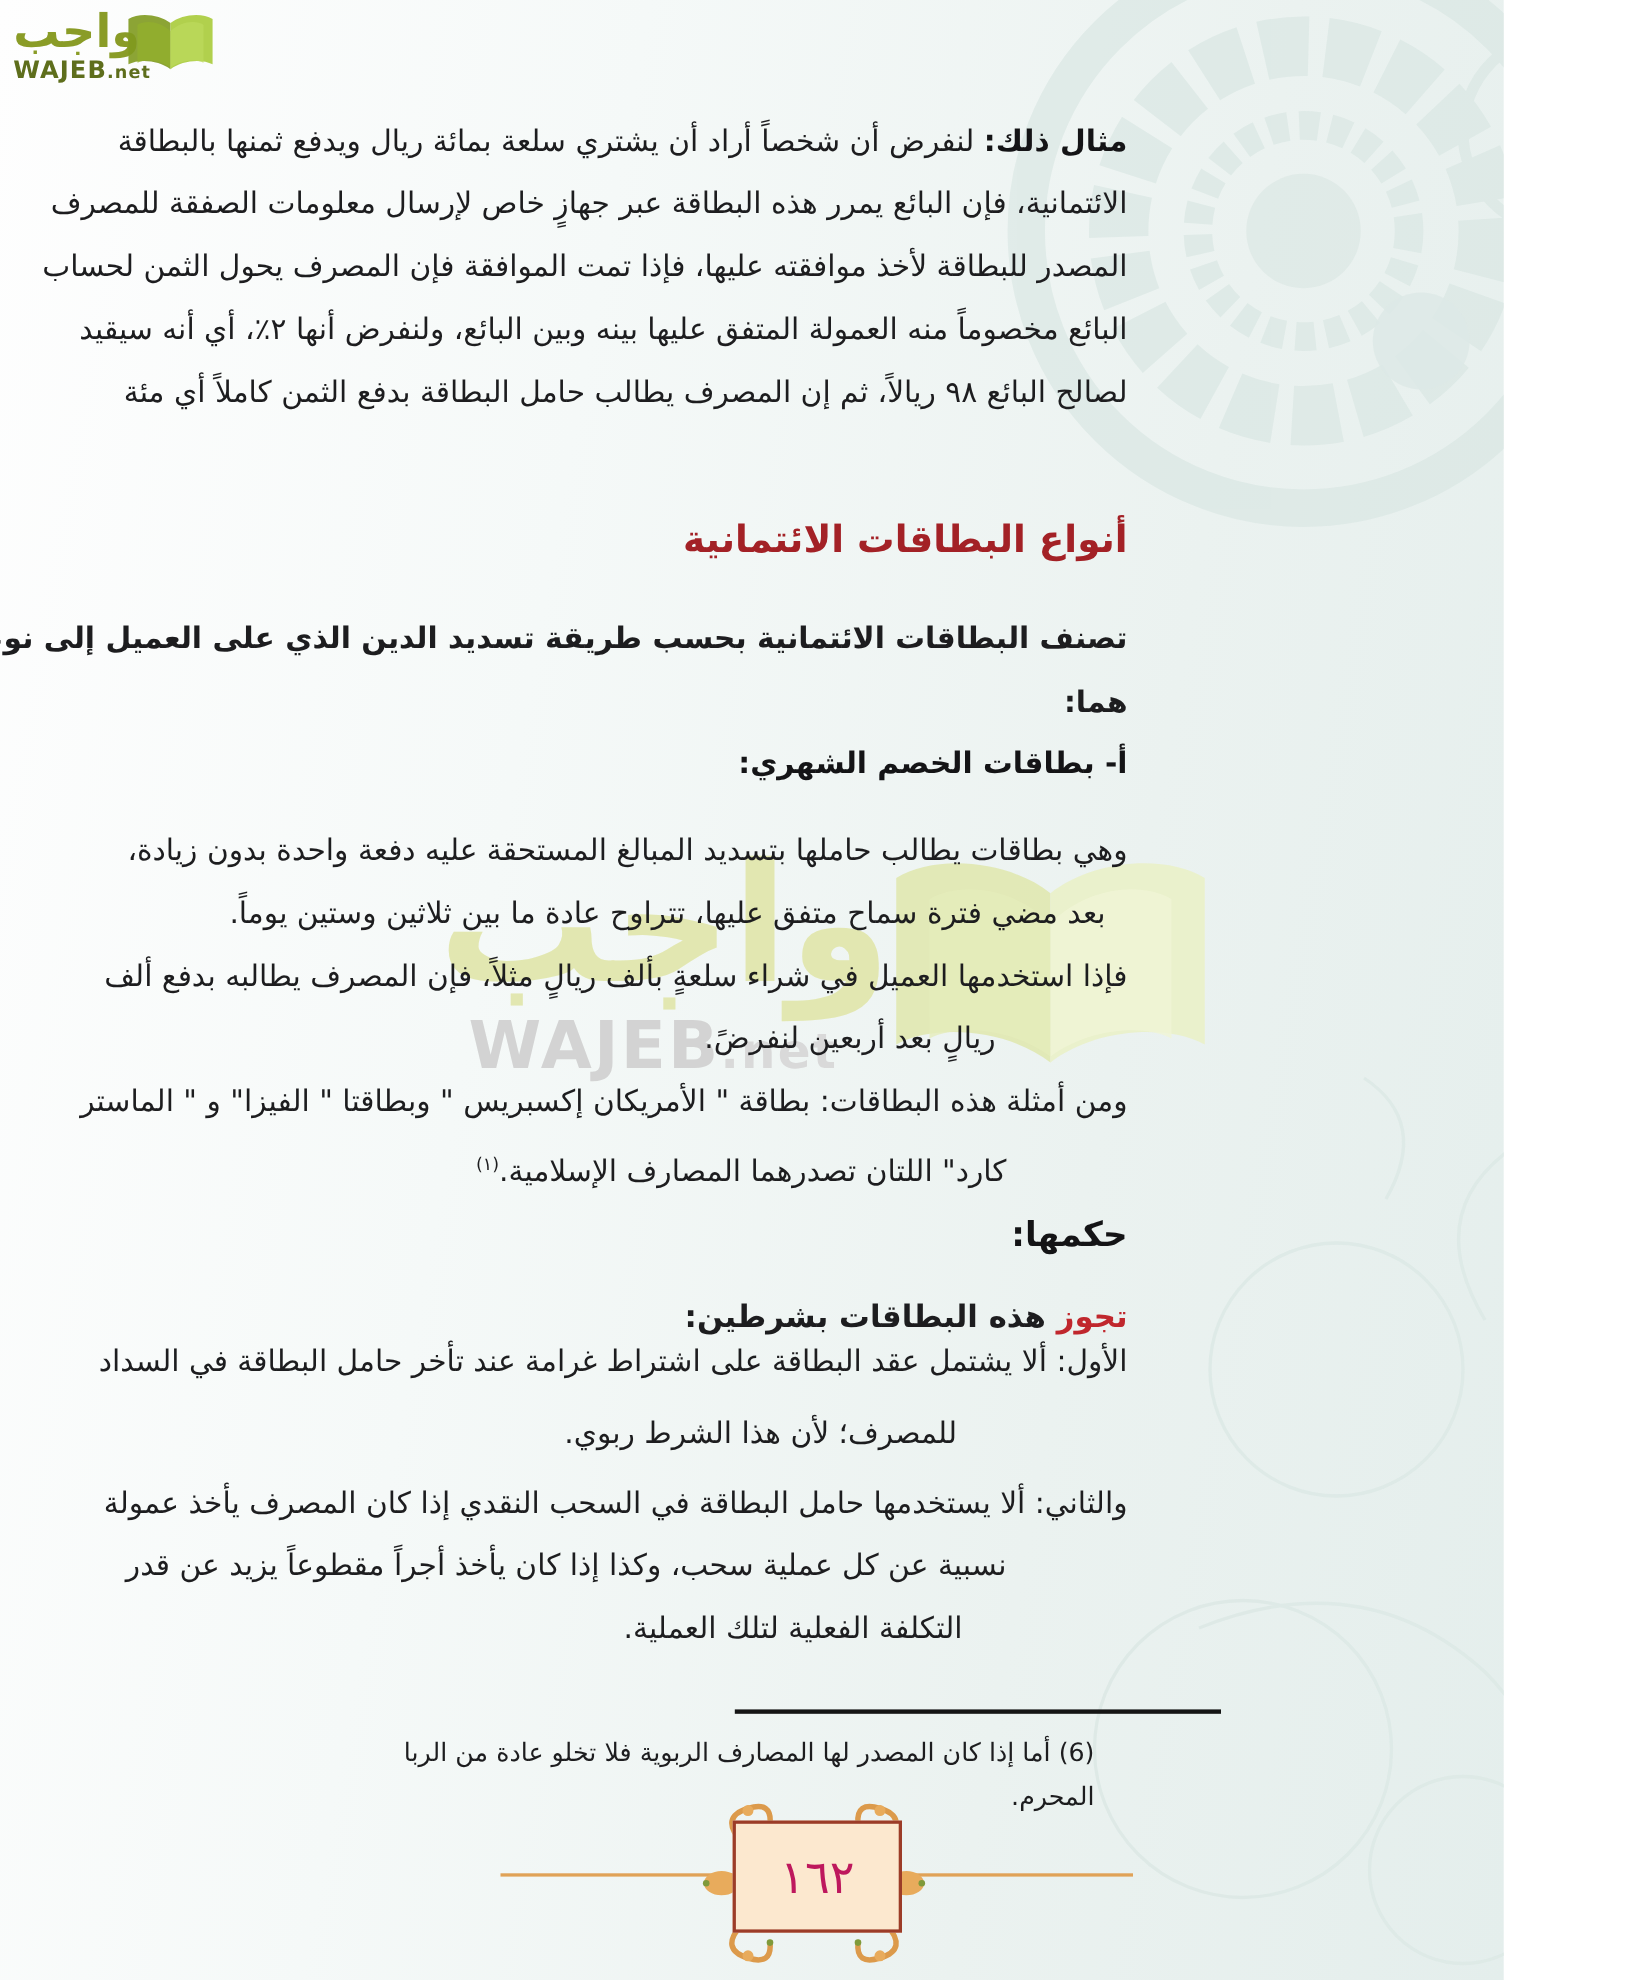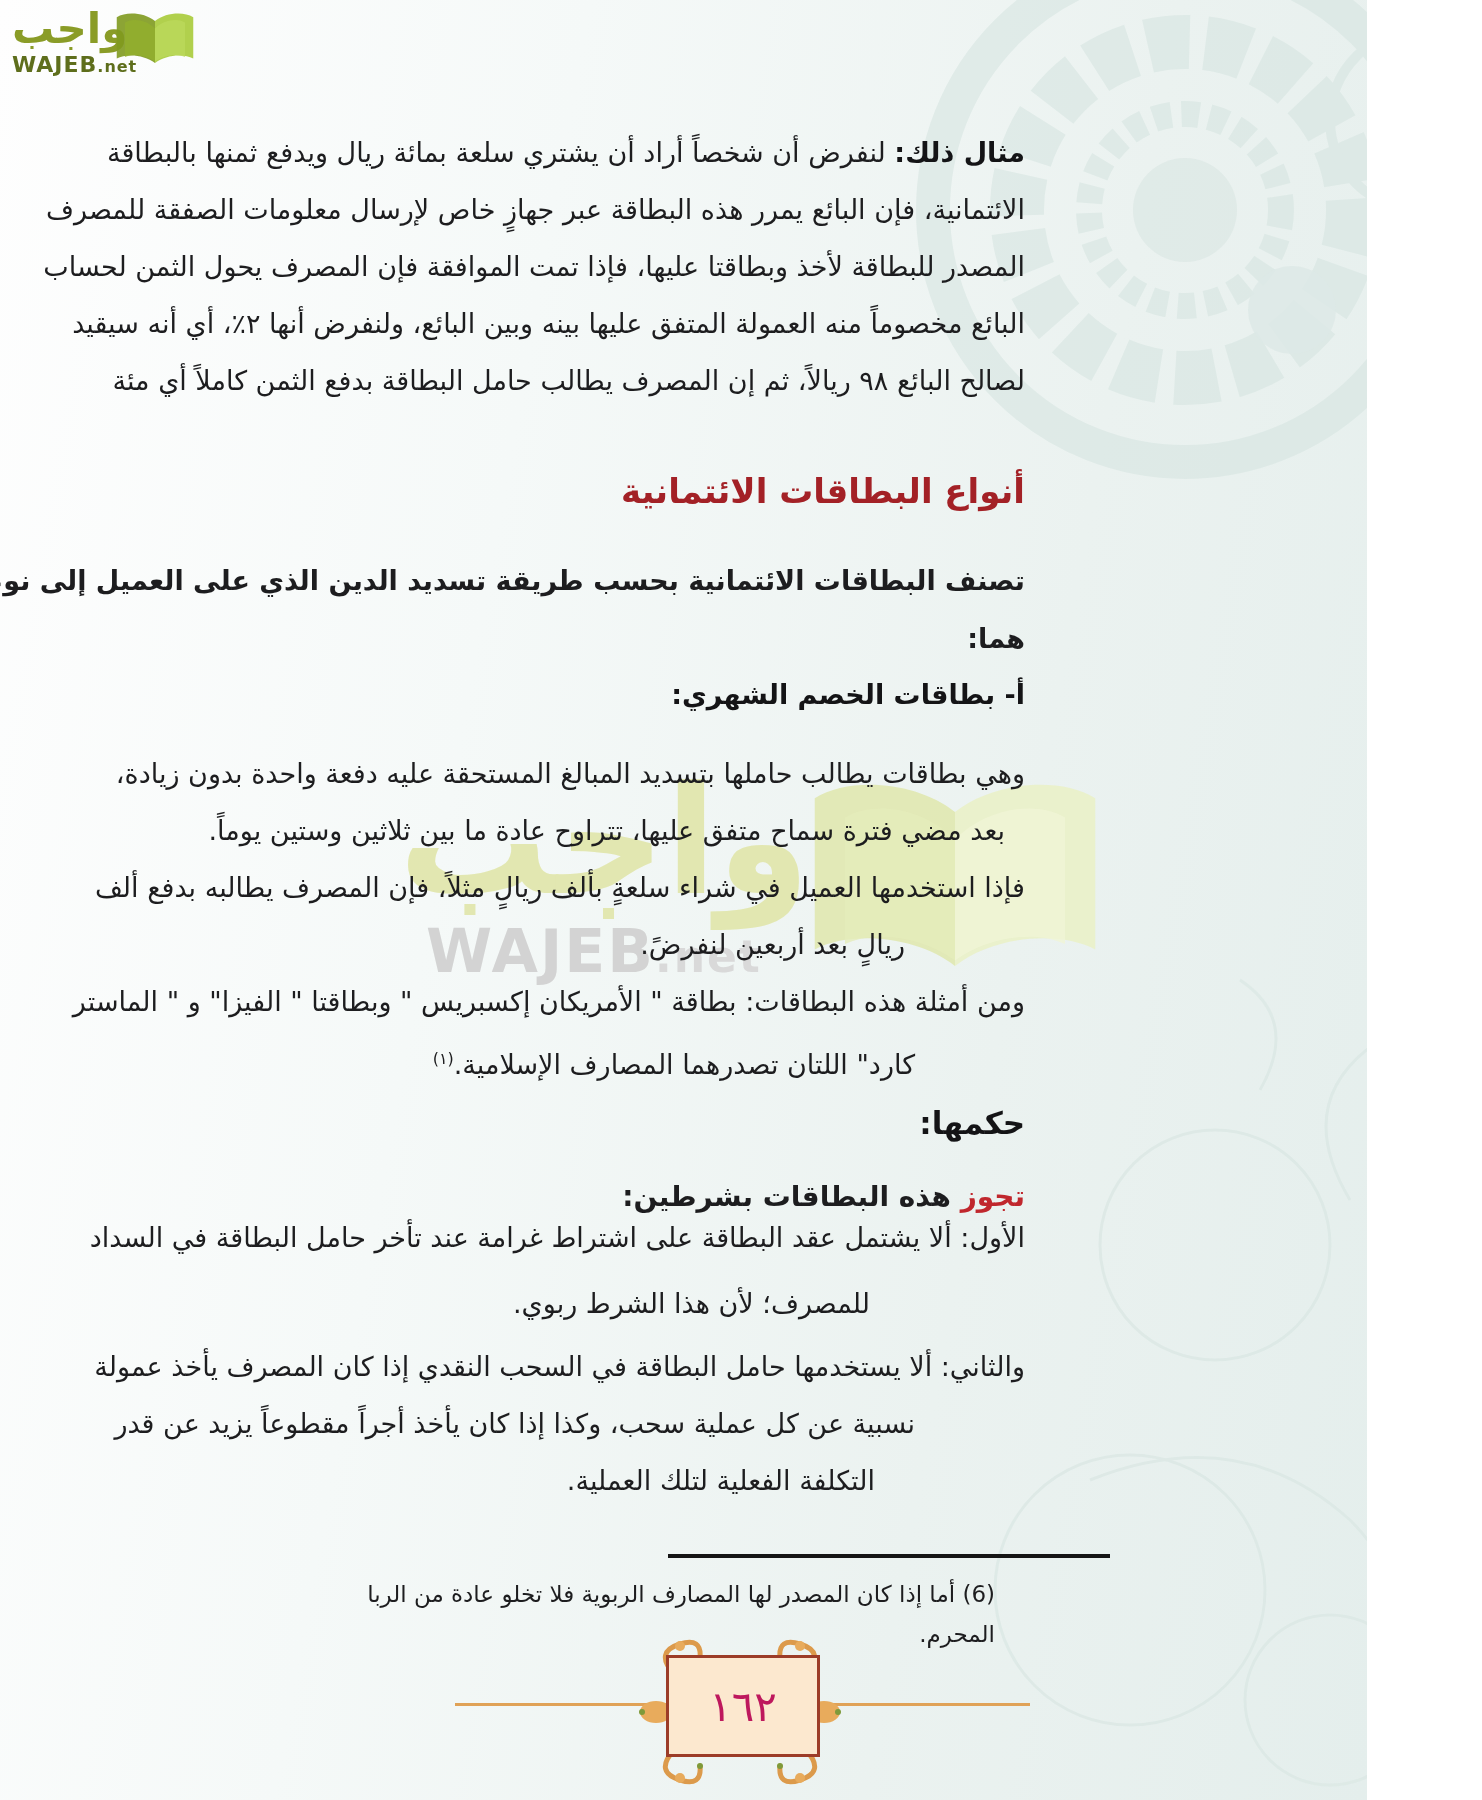--- a/index.html
+++ b/index.html
@@ -91,24 +91,24 @@
     <svg class="wm-book" width="330" height="262" viewBox="0 0 120 84">
       <path d="M60,14 C46,3 22,1 9,9 L9,64 C22,57 46,59 60,70 Z" fill="#e0e8b0" opacity="0.9"></path>
       <path d="M60,14 C74,3 98,1 111,9 L111,64 C98,57 74,59 60,70 Z" fill="#eaf1c8" opacity="0.9"></path>
       <path d="M60,24 C48,12 30,10 20,16 L20,62 C30,57 48,59 60,68 Z" fill="#e5ecba" opacity="0.8"></path>
       <path d="M60,24 C72,12 90,10 100,16 L100,62 C90,57 72,59 60,68 Z" fill="#f0f5d6" opacity="0.8"></path>
     </svg>
     <span class="wm-ar">واجب</span>
     <span class="wm-en"><span>WAJEB</span><span class="tld">.net</span></span>
   </div>
 
-  <div class="tblock" style="top:124px">
+  <div class="tblock" style="top:100px">
     <div class="bodyline"><span class="lead">مثال ذلك:</span><span> لنفرض أن شخصاً أراد أن يشتري سلعة بمائة ريال ويدفع ثمنها بالبطاقة</span></div>
     <div class="bodyline">الائتمانية، فإن البائع يمرر هذه البطاقة عبر جهازٍ خاص لإرسال معلومات الصفقة للمصرف</div>
-    <div class="bodyline">المصدر للبطاقة لأخذ وبطاقتا عليها، فإذا تمت الموافقة فإن المصرف يحول الثمن لحساب</div>
+    <div class="bodyline">المصدر للبطاقة لأخذ موافقته عليها، فإذا تمت الموافقة فإن المصرف يحول الثمن لحساب</div>
     <div class="bodyline">البائع مخصوماً منه العمولة المتفق عليها بينه وبين البائع، ولنفرض أنها ٢٪، أي أنه سيقيد</div>
     <div class="bodyline">لصالح البائع ٩٨ ريالاً، ثم إن المصرف يطالب حامل البطاقة بدفع الثمن كاملاً أي مئة</div>
   </div>
 
   <div class="tblock h-red" style="top:468px">أنواع البطاقات الائتمانية</div>
 
   <div class="tblock bodyline bold" style="top:552px">تصنف البطاقات الائتمانية بحسب طريقة تسديد الدين الذي على العميل إلى نوعين،</div>
   <div class="tblock bodyline bold" style="top:610px">هما:</div>
 
   <div class="tblock h-black" style="top:676px">أ- بطاقات الخصم الشهري:</div>

